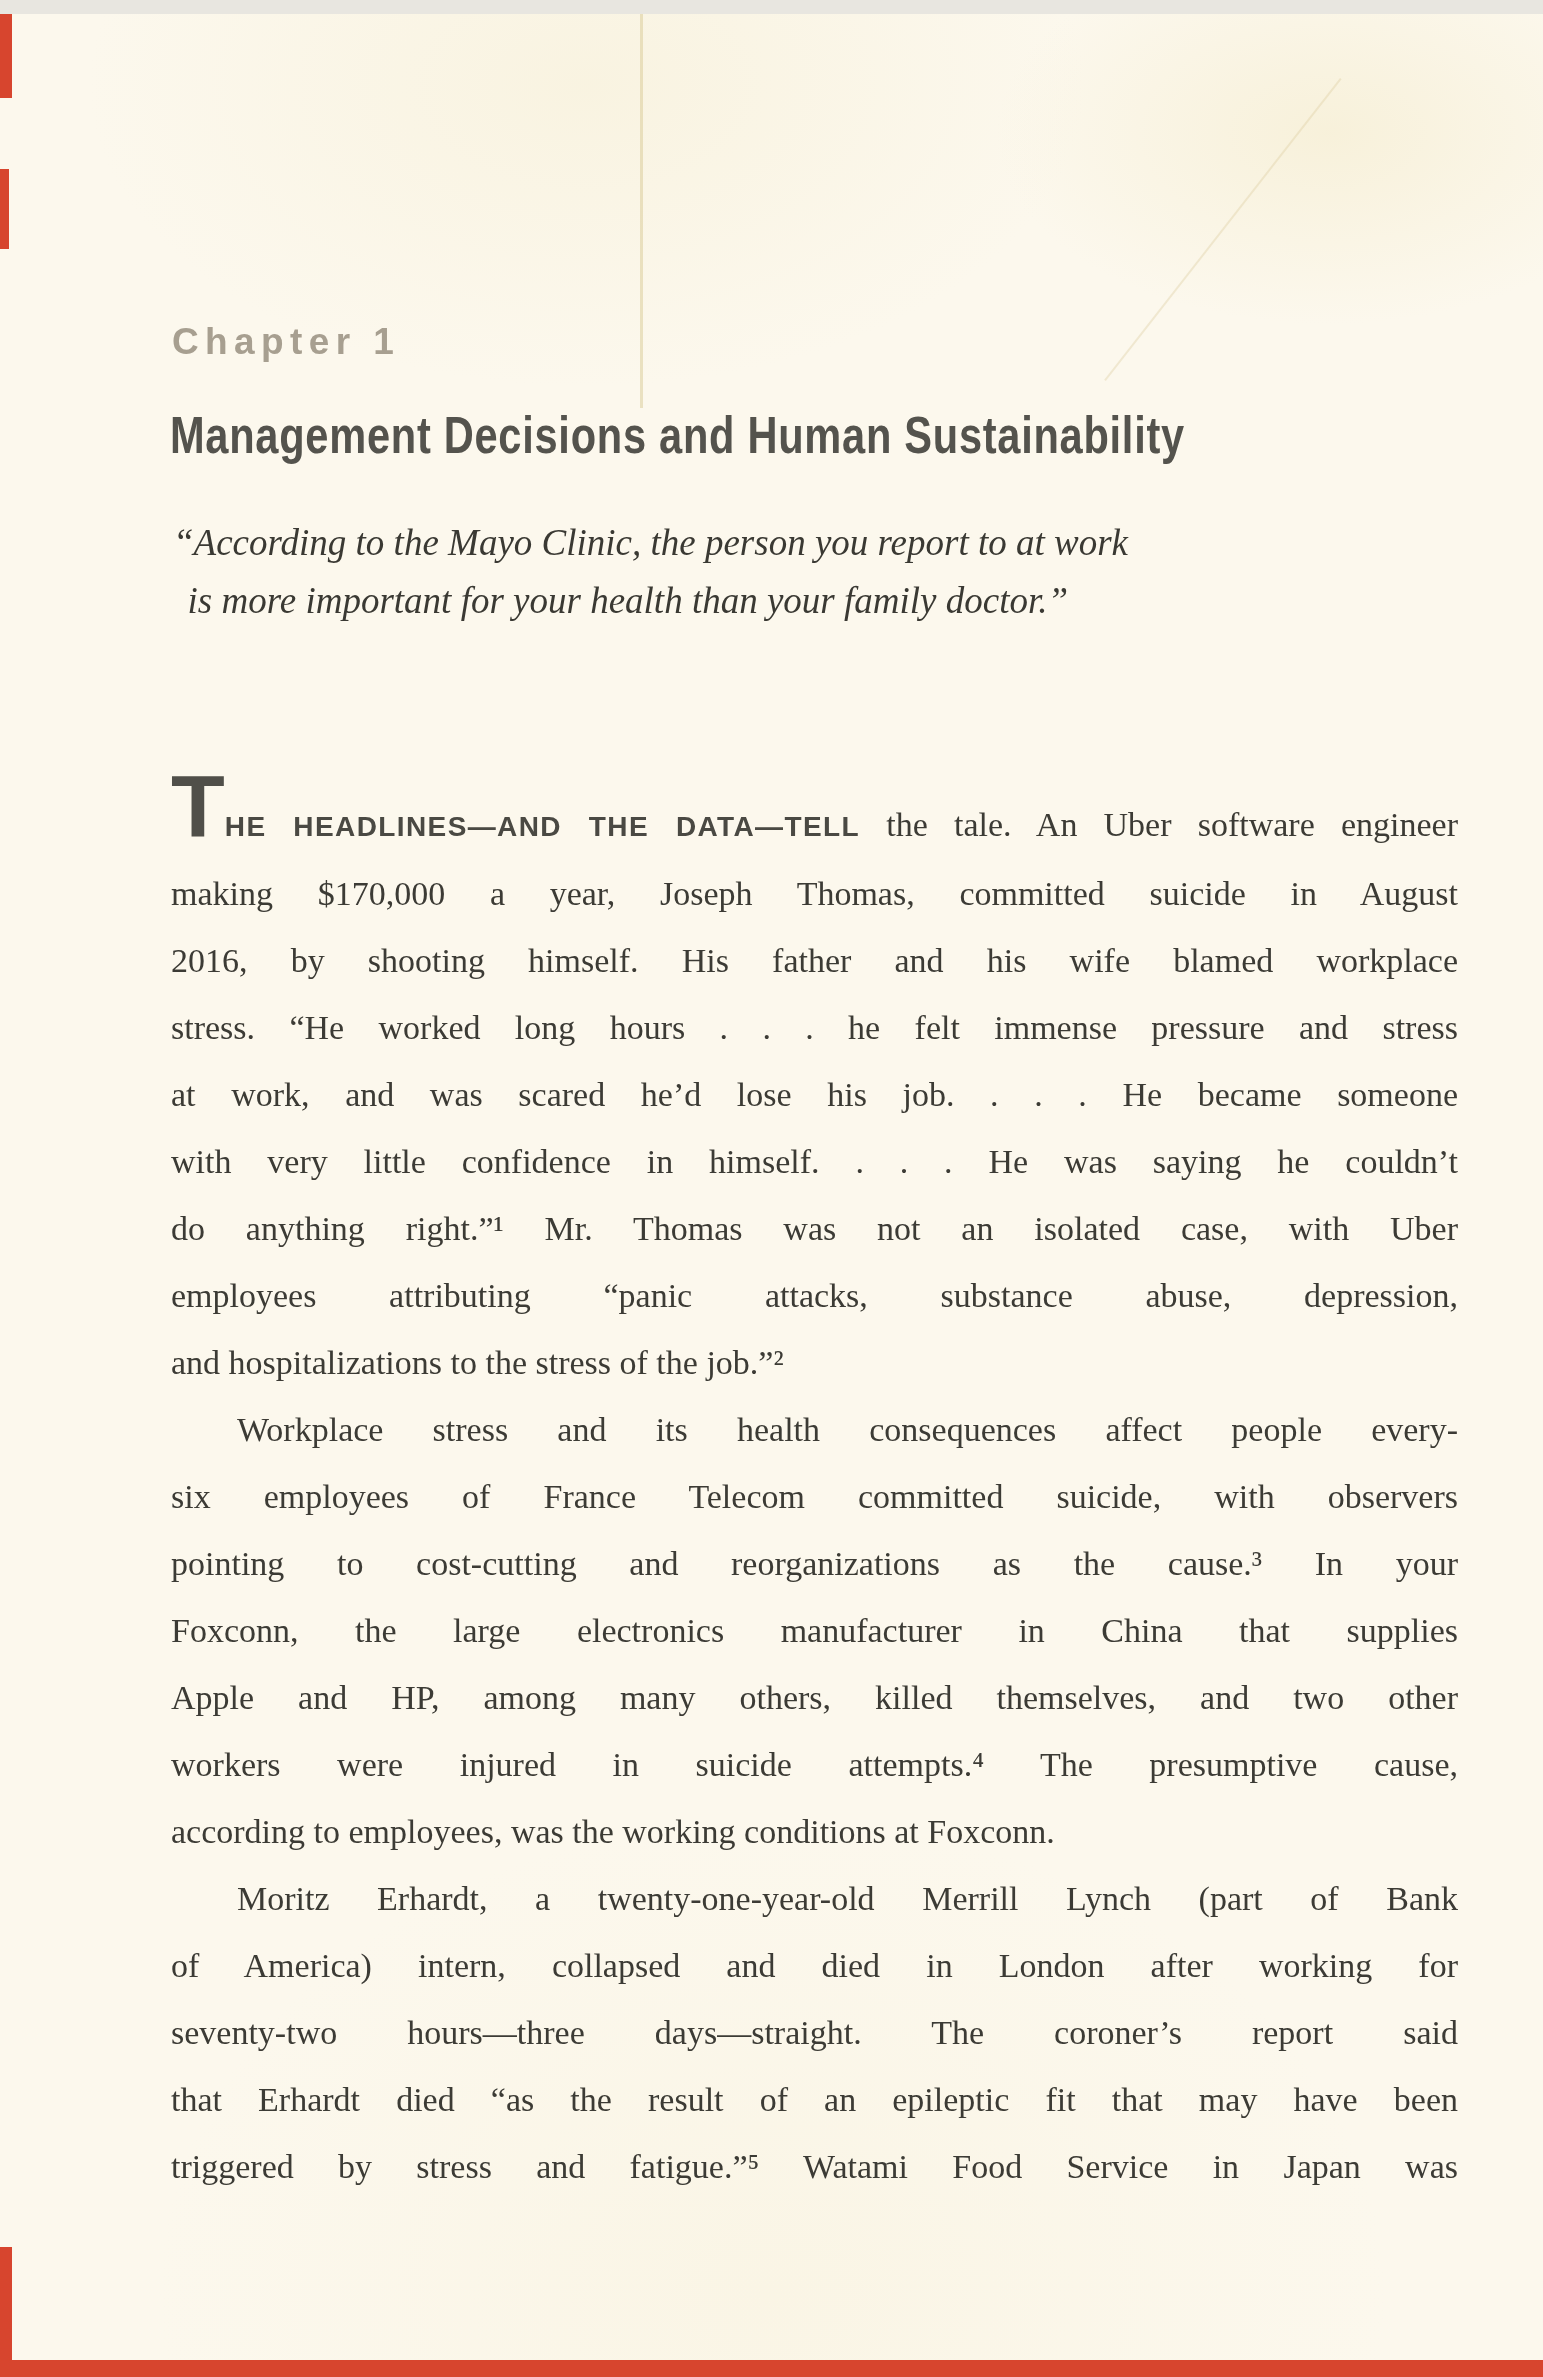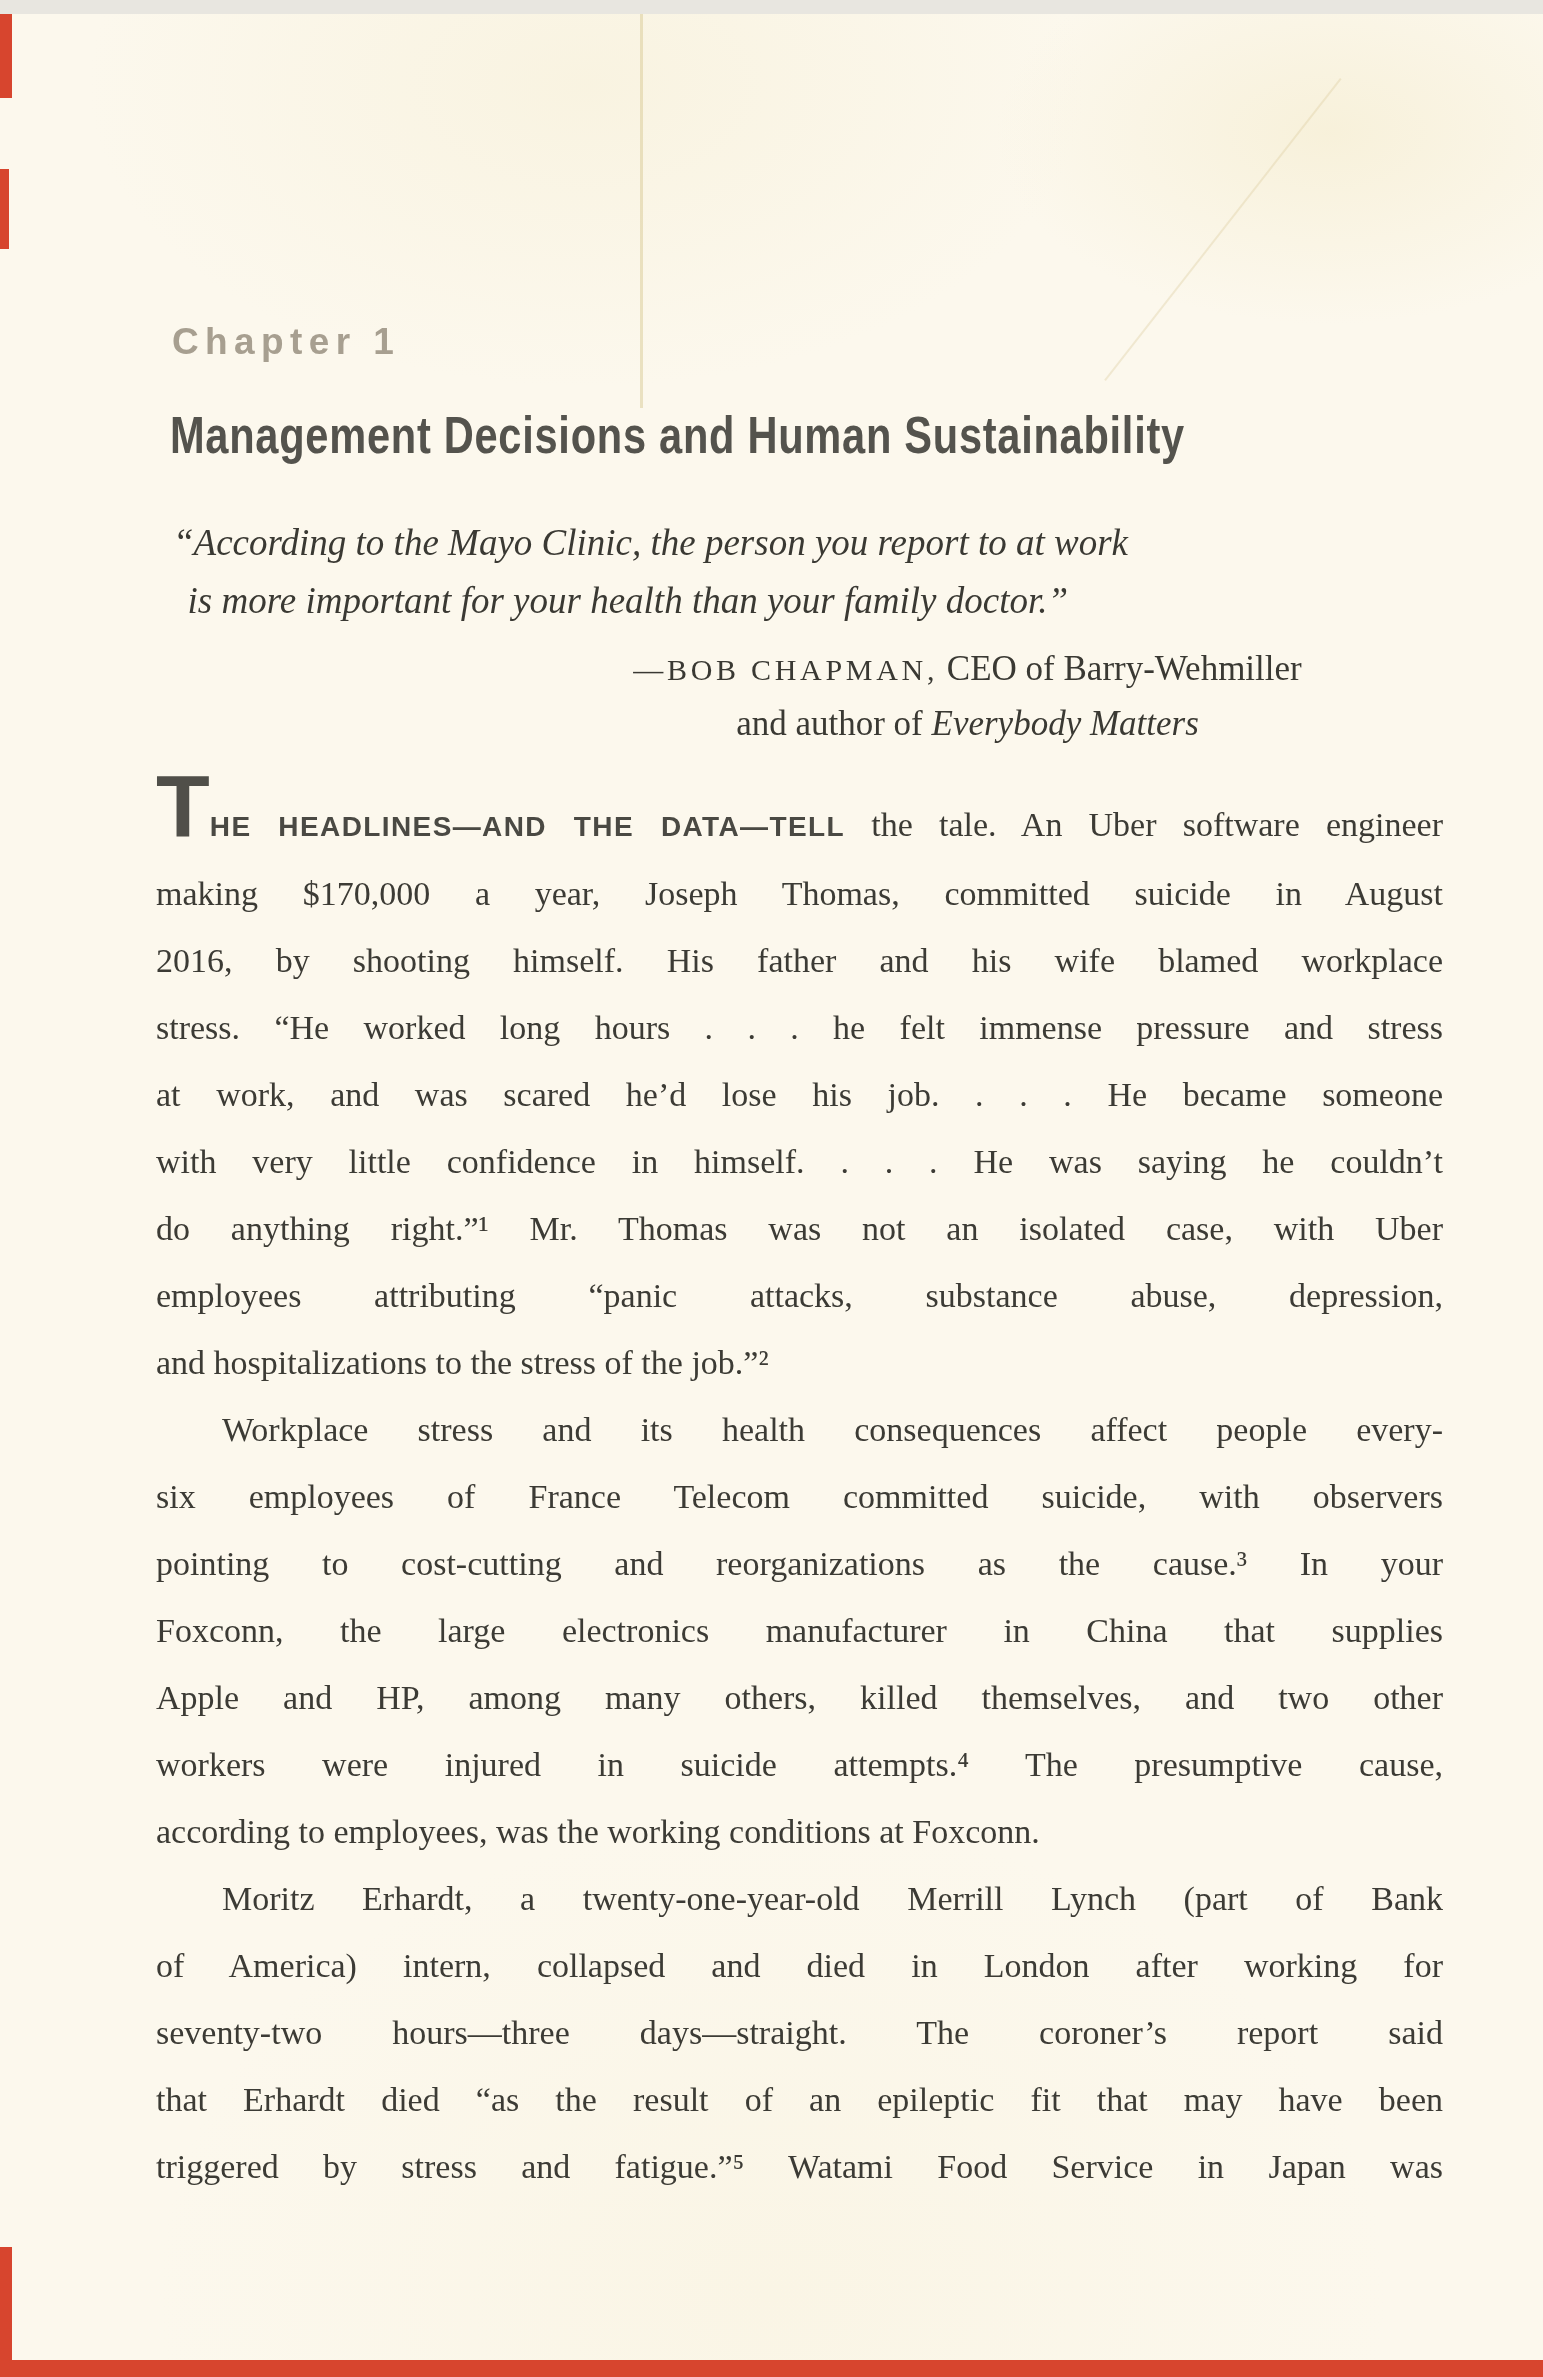--- a/index.html
+++ b/index.html
@@ -34,21 +34,21 @@
     font-style:italic;font-size:37px;line-height:58px;color:#3a3933;
   }
   .epigraph .l2{padding-left:14.6px;}
   .attribution{
     position:absolute;left:566px;top:628px;width:803px;
     text-align:center;font-size:35px;line-height:54px;color:#3a3933;
   }
   .attr-name{font-size:30px;letter-spacing:3.7px;}
   .attr-book{font-style:italic;}
   .body-text{
-    position:absolute;left:156px;top:777px;width:1287px;
+    position:absolute;left:171px;top:777px;width:1287px;
     font-size:34px;line-height:67px;color:#3c3b35;
   }
   .bline{text-align:justify;text-align-last:justify;-moz-text-align-last:justify;}
   .bline.last{text-align-last:left;-moz-text-align-last:left;}
   .bline.indent{text-indent:66px;}
   .drop-t{
     font-family:"Liberation Sans","DejaVu Sans",sans-serif;
     font-weight:bold;font-size:88px;line-height:0;color:#504f49;
   }
   .opener-sc{
@@ -76,24 +76,20 @@
 
   <div class="chapter-label">Chapter 1</div>
 
   <div class="page-title">Management Decisions and Human Sustainability</div>
 
   <div class="epigraph">
     <div class="l1">“According to the Mayo Clinic, the person you report to at work</div>
     <div class="l2">is more important for your health than your family doctor.”</div>
   </div>
 
-  <div class="attribution">
-    <div><span class="attr-name">—BOB CHAPMAN,</span><span> CEO of Barry-Wehmiller</span></div>
-    <div><span>and author of </span><span class="attr-book">Everybody Matters</span></div>
-  </div>
 
   <div class="body-text">
     <div class="bline opener"><span class="drop-t">T</span><span class="opener-sc">HE HEADLINES—AND THE DATA—TELL</span><span> the tale. An Uber software engineer</span></div>
   <div class="bline">making $170,000 a year, Joseph Thomas, committed suicide in August</div>
       <div class="bline">2016, by shooting himself. His father and his wife blamed workplace</div>
       <div class="bline">stress. “He worked long hours . . . he felt immense pressure and stress</div>
       <div class="bline">at work, and was scared he’d lose his job. . . . He became someone</div>
       <div class="bline">with very little confidence in himself. . . . He was saying he couldn’t</div>
       <div class="bline">do anything right.”¹ Mr. Thomas was not an isolated case, with Uber</div>
       <div class="bline">employees attributing “panic attacks, substance abuse, depression,</div>

